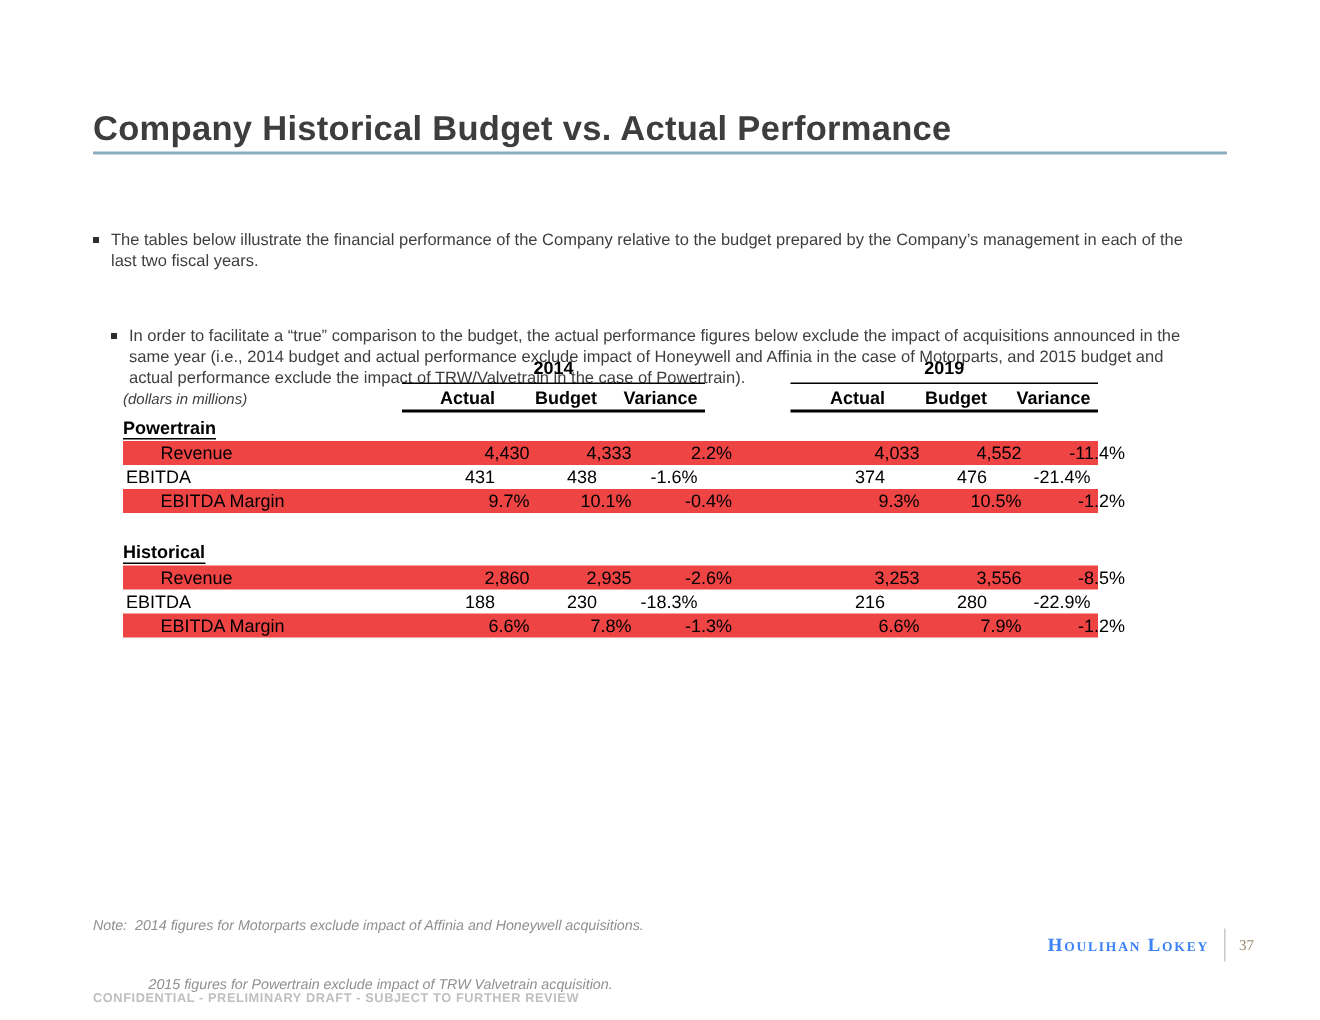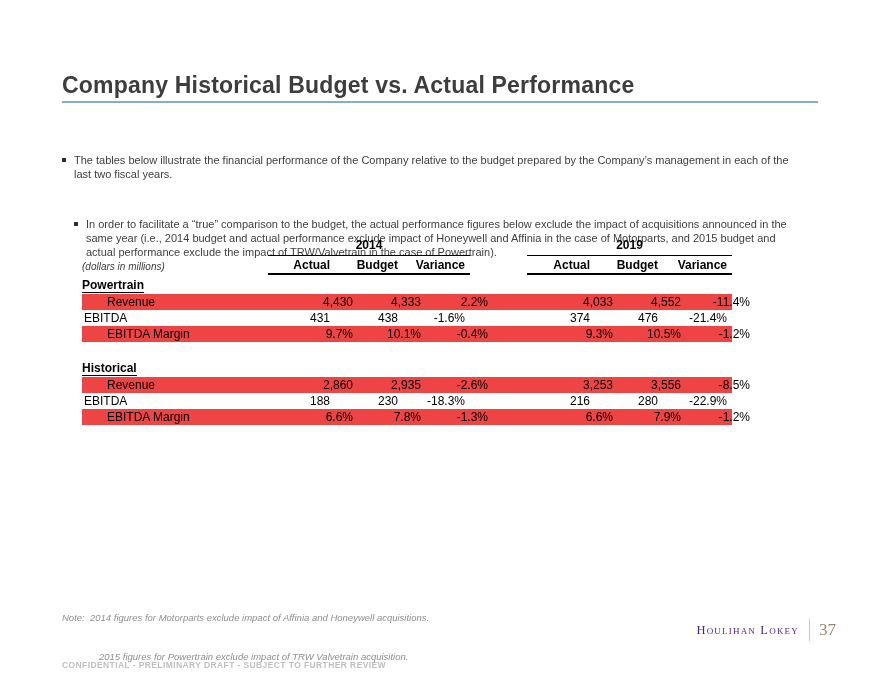--- a/index.html
+++ b/index.html
@@ -58,25 +58,25 @@
   }
   #note-line-2 { margin-left:37px; }
   
   #confidential {
     position:absolute; left:62px; top:660px; font-size:8.5px; letter-spacing:0.4px;
     color:#bfbfbf; font-weight:bold;
   }
   #brand-block { position:absolute; right:44px; top:618px; display:flex; align-items:center; height:24px; }
   #brand-name {
     font-family:"Liberation Serif","DejaVu Serif",serif; font-variant:small-caps;
-    font-size:12.5px; letter-spacing:1.2px; color:#4c1d95; font-weight:400;
+    font-size:12.5px; letter-spacing:1.2px; color:#3b82f6; font-weight:700;
   }
   #brand-divider { width:1px; height:22px; background:#c9c9c9; margin:0 9px 0 10px; }
   #page-number {
-    font-family:"Liberation Serif","DejaVu Serif",serif; font-size:17px; color:#98876a;
+    font-family:"Liberation Serif","DejaVu Serif",serif; font-size:10px; color:#98876a;
   }
 </style>
 </head>
 <body>
 
 <div id="slide">
 
   <div id="title">Company Historical Budget vs. Actual Performance</div>
   <div id="title-rule"></div>
 

